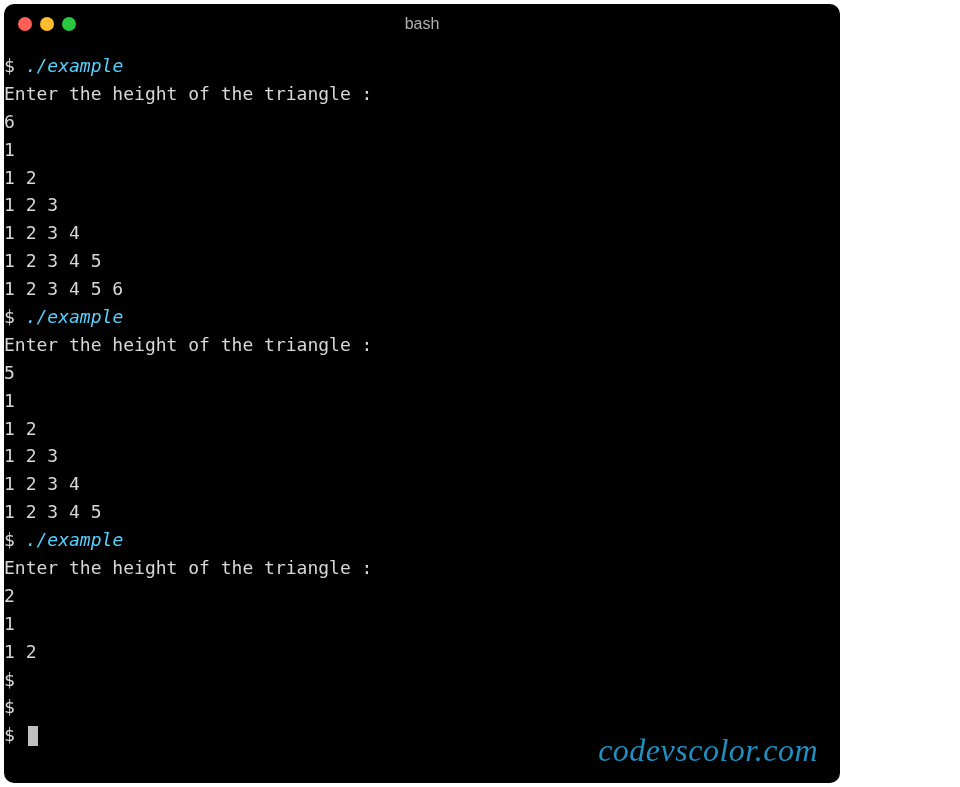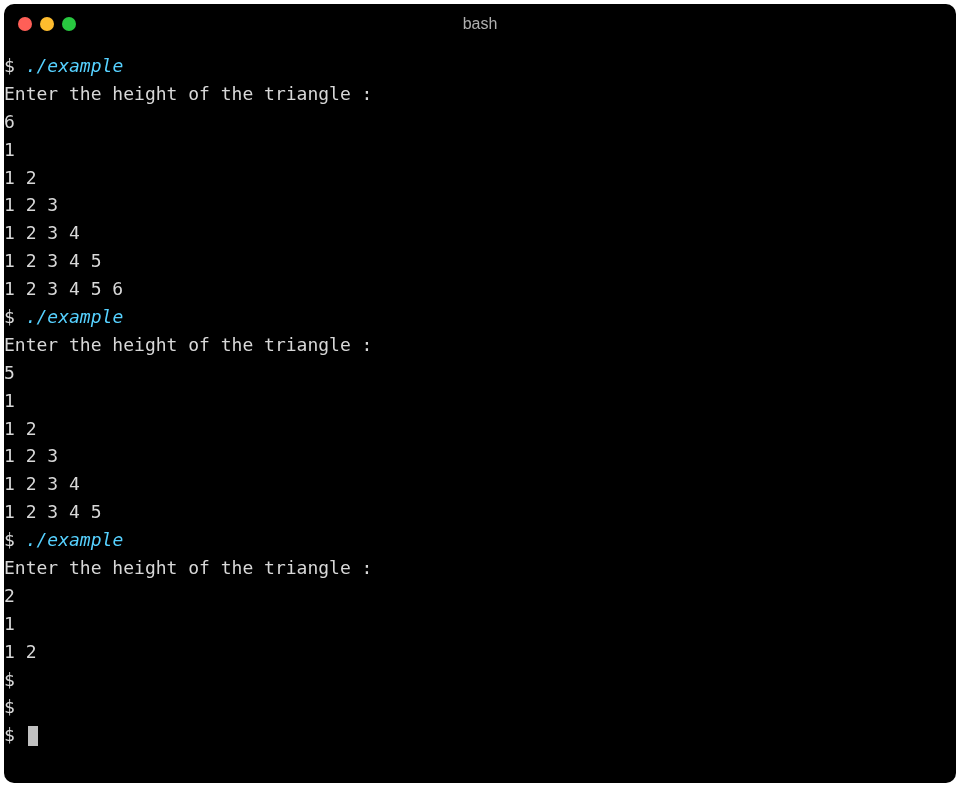--- a/index.html
+++ b/index.html
@@ -9,21 +9,21 @@
     }
     body {
       background: #ffffff;
       width: 960px;
       height: 787px;
       overflow: hidden;
       font-family: "SF Mono", Menlo, Monaco, Consolas, monospace;
     }
     .terminal-window {
       background: #000000;
-      width: 952px;
+      width: 836px;
       height: 779px;
       margin: 4px;
       border-radius: 10px;
       display: flex;
       flex-direction: column;
       position: relative;
       justify-content: center;
     }
     .title-bar {
       height: 40px;
@@ -104,13 +104,14 @@
 <div class="terminal-window">
   <div class="title-bar">
     <div class="traffic-lights">
       <div class="traffic-light red"></div>
       <div class="traffic-light yellow"></div>
       <div class="traffic-light green"></div>
     </div>
     <div class="window-title">bash</div>
   </div>
   <div class="terminal-content" id="terminal-content"><span class="line"><span class="prompt-symbol">$ </span><span class="command">./example</span></span><span class="line"><span>Enter the height of the triangle :</span></span><span class="line"><span>6</span></span><span class="line"><span>1</span></span><span class="line"><span>1 2</span></span><span class="line"><span>1 2 3</span></span><span class="line"><span>1 2 3 4</span></span><span class="line"><span>1 2 3 4 5</span></span><span class="line"><span>1 2 3 4 5 6</span></span><span class="line"><span class="prompt-symbol">$ </span><span class="command">./example</span></span><span class="line"><span>Enter the height of the triangle :</span></span><span class="line"><span>5</span></span><span class="line"><span>1</span></span><span class="line"><span>1 2</span></span><span class="line"><span>1 2 3</span></span><span class="line"><span>1 2 3 4</span></span><span class="line"><span>1 2 3 4 5</span></span><span class="line"><span class="prompt-symbol">$ </span><span class="command">./example</span></span><span class="line"><span>Enter the height of the triangle :</span></span><span class="line"><span>2</span></span><span class="line"><span>1</span></span><span class="line"><span>1 2</span></span><span class="line"><span class="prompt-symbol">$</span></span><span class="line"><span class="prompt-symbol">$</span></span><span class="line"><span class="prompt-symbol">$ </span><span class="cursor"></span></span></div>
+  <div class="watermark">codevscolor.com</div>
 </div>
 
 </body></html>

